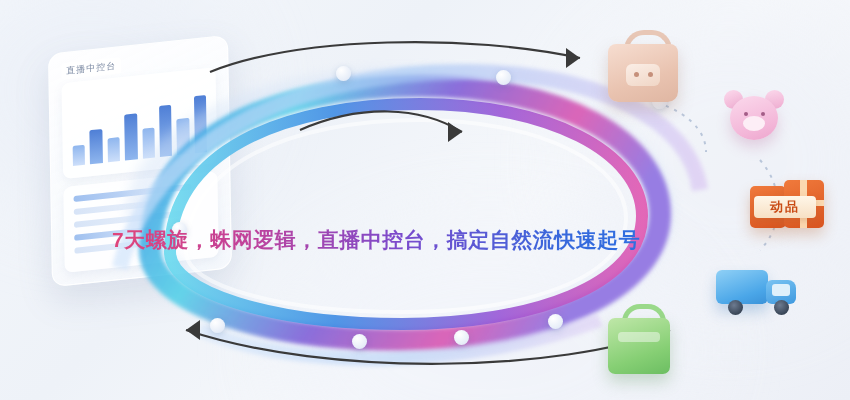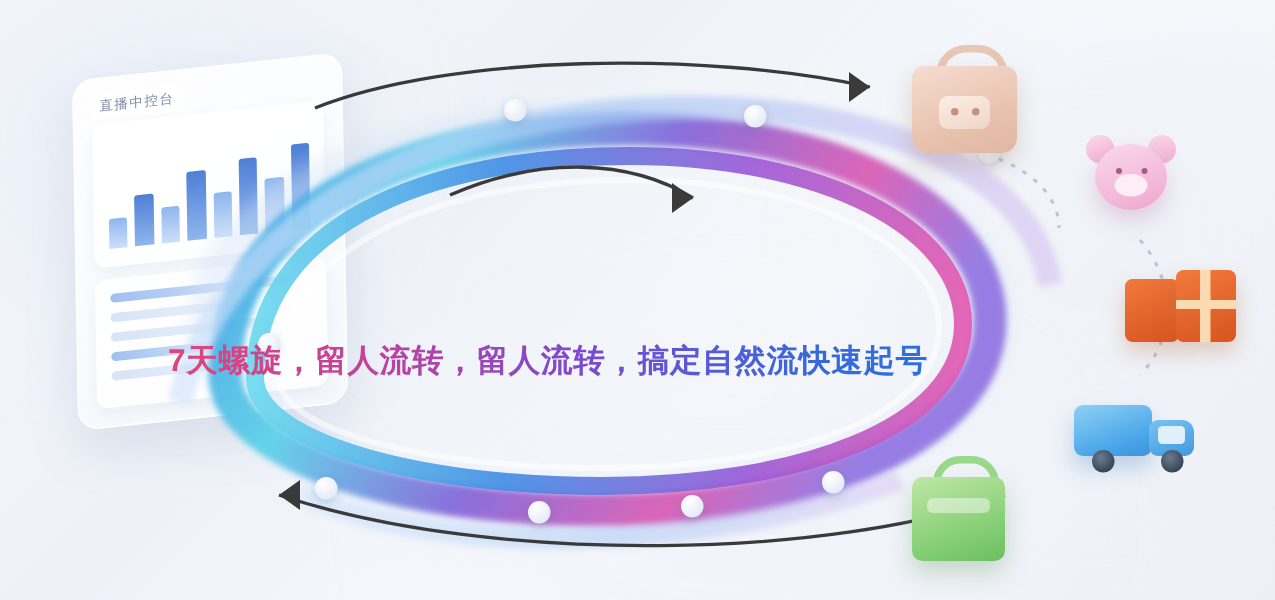--- a/index.html
+++ b/index.html
@@ -331,21 +331,21 @@
     <div class="node" style="left:336px; top:66px;"></div>
     <div class="node" style="left:496px; top:70px;"></div>
     <div class="node" style="left:652px; top:94px;"></div>
     <div class="node" style="left:172px; top:222px;"></div>
     <div class="node" style="left:210px; top:318px;"></div>
     <div class="node" style="left:352px; top:334px;"></div>
     <div class="node" style="left:454px; top:330px;"></div>
     <div class="node" style="left:548px; top:314px;"></div>
   </div>
 
-  <div class="subline">7天螺旋，留人流转，留人流转，搞定自然流快速起号</div>
+  <div class="subline">7天螺旋，蛛网逻辑，直播中控台，搞定自然流快速起号</div>
 
   <div class="icon-badge bag-top">
     <div class="bag-handle"></div>
     <div class="bag-body"></div>
     <div class="bag-face"></div>
     <div class="bag-dot" style="left:34px; top:50px;"></div>
     <div class="bag-dot" style="left:48px; top:50px;"></div>
   </div>
 
   <div class="icon-badge bear">
@@ -355,20 +355,21 @@
     <div class="bear-muz"></div>
     <div class="bear-eye" style="left:26px; top:26px;"></div>
     <div class="bear-eye" style="left:43px; top:26px;"></div>
   </div>
 
   <div class="icon-badge gifts">
     <div class="gift-box b1"></div>
     <div class="gift-box b2"></div>
     <div class="gift-ribbon" style="left:52px; top:4px; width:7px; height:48px;"></div>
     <div class="gift-ribbon" style="left:36px; top:24px; width:40px; height:6px;"></div>
+    <div class="gift-label">动品</div>
   </div>
 
   <div class="icon-badge truck">
     <div class="truck-body"></div>
     <div class="truck-cab"></div>
     <div class="truck-win"></div>
     <div class="truck-wheel" style="left:16px; top:38px;"></div>
     <div class="truck-wheel" style="left:62px; top:38px;"></div>
   </div>
 

